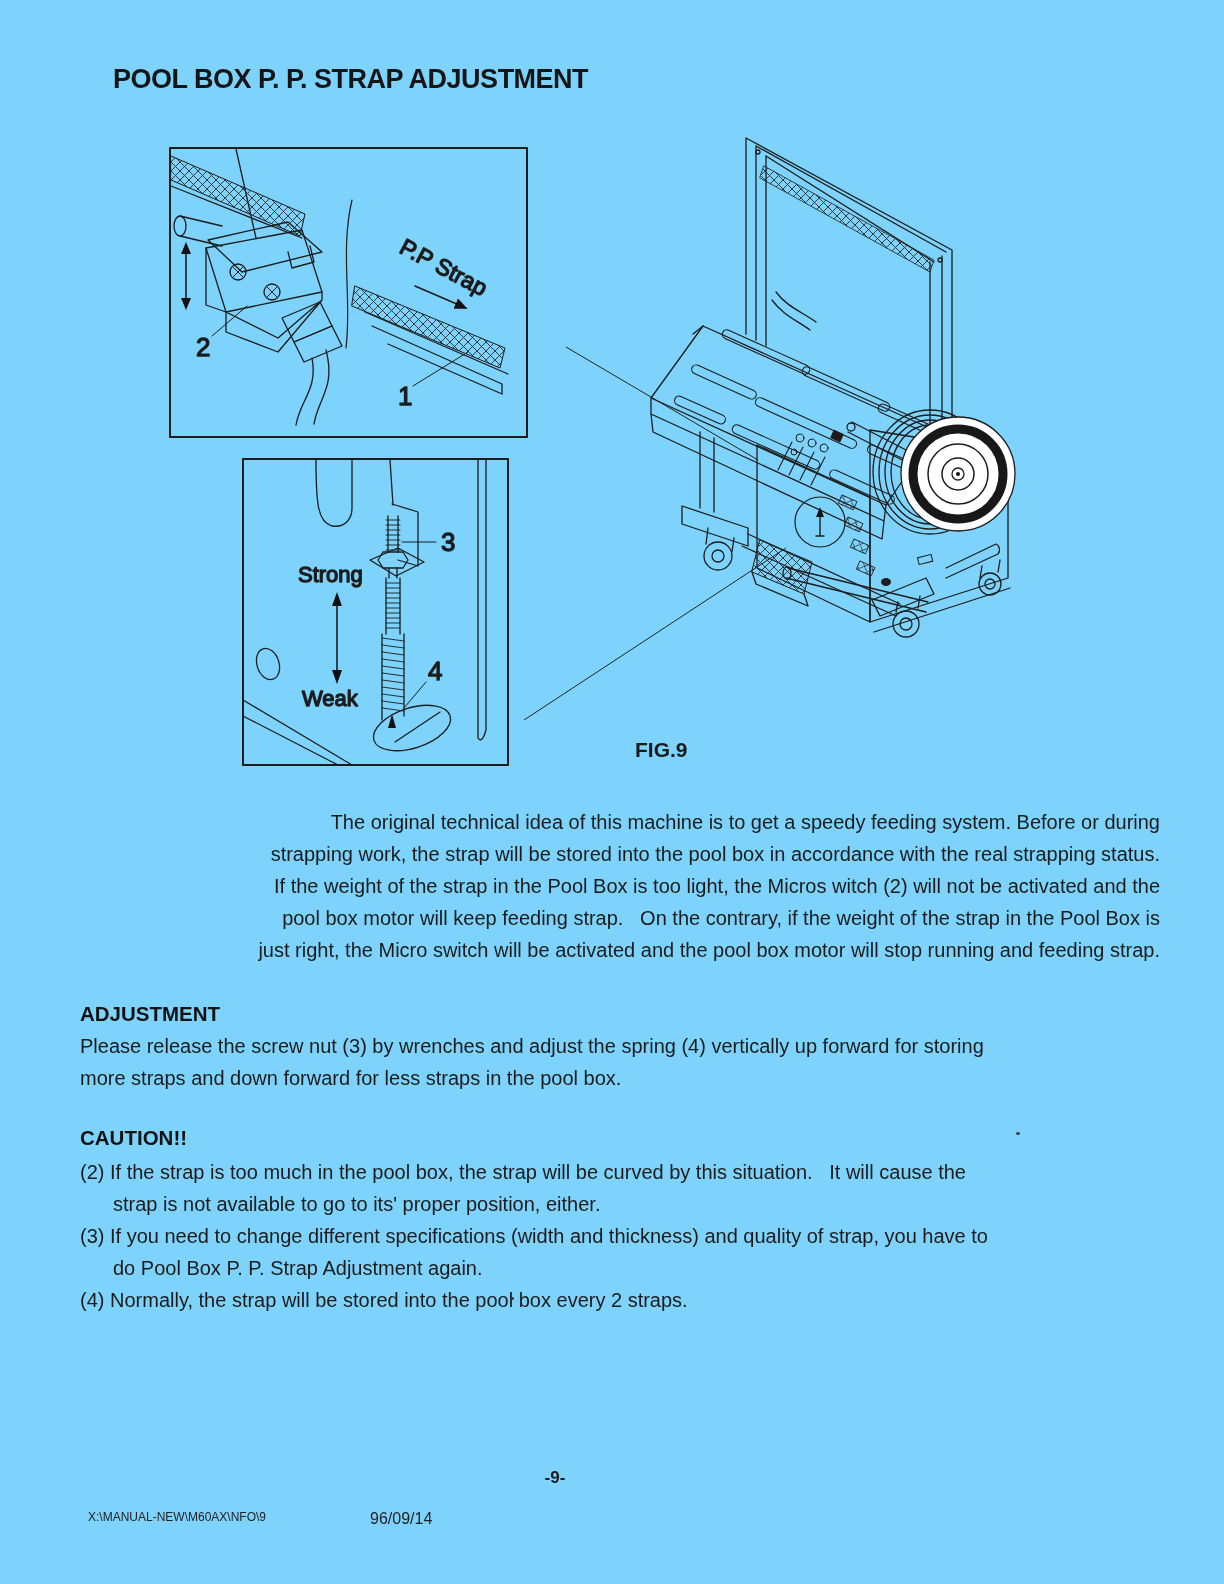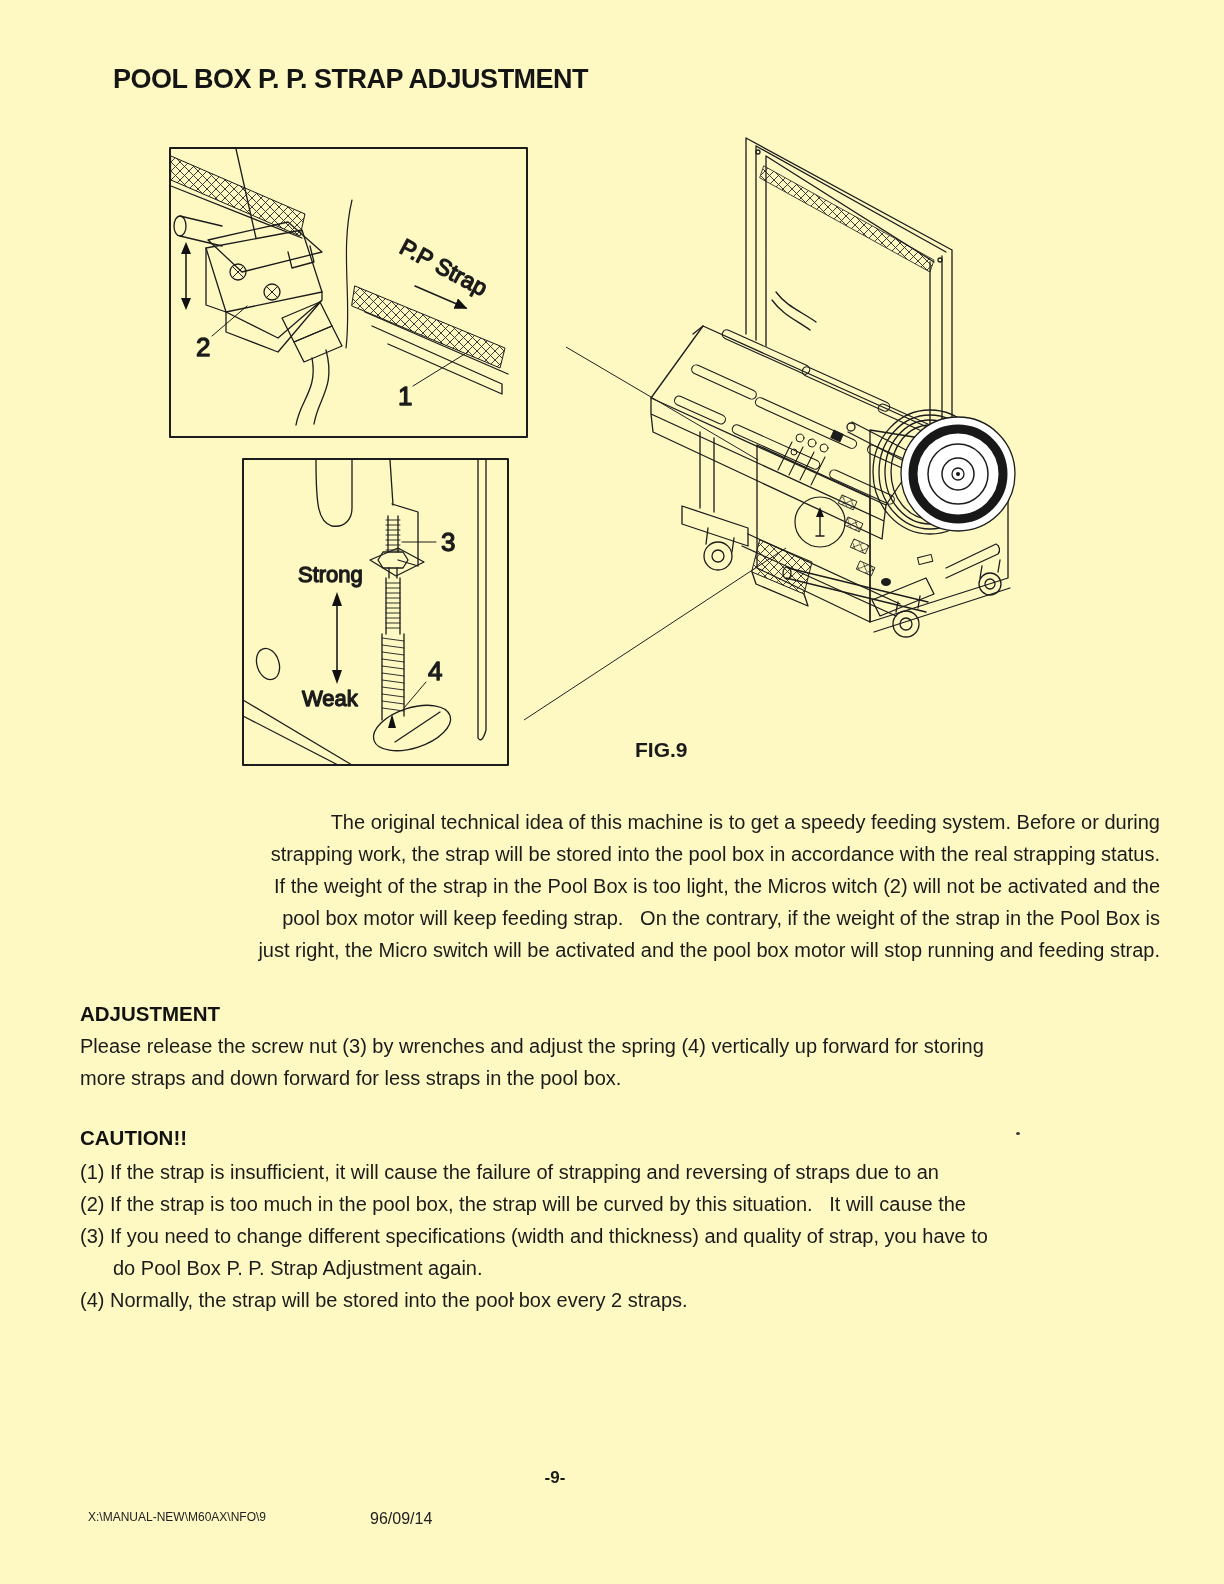--- a/index.html
+++ b/index.html
@@ -1,18 +1,18 @@
 <!DOCTYPE html>
 <html><head>
 <meta charset="utf-8">
 <style>
   html,body{margin:0;padding:0;background:#e8e8e8;}
   .page{
     position:relative;width:1224px;height:1584px;margin:0 auto;
-    background:#fef9c3;overflow:hidden;
+    background:#7dd3fc;overflow:hidden;
     font-family:"Liberation Sans","DejaVu Sans",sans-serif;color:#111;
   }
   .title{
     position:absolute;left:113px;top:64px;margin:0;
     font-size:27px;font-weight:bold;letter-spacing:-0.5px;color:#151515;
     white-space:pre;
   }
   svg.figure{position:absolute;left:0;top:0;}
   svg.figure text{fill:#1a1a1a;font-family:"Liberation Sans","DejaVu Sans",sans-serif;}
   .textblock{position:absolute;left:80px;width:1080px;font-size:20px;line-height:32px;color:#1b1b1b;}
@@ -252,22 +252,22 @@
   </div>
 
   <div class="textblock adjustment">
     <div class="sect-h">ADJUSTMENT</div>
     <div class="ln">Please release the screw nut (3) by wrenches and adjust the spring (4) vertically up forward for storing</div>
     <div class="ln">more straps and down forward for less straps in the pool box.</div>
   </div>
 
   <div class="textblock caution">
     <div class="sect-h">CAUTION!!</div>
-    <div class="ln">(1) If the strap is insufficient, it will cause the failure of strapping and reversing of straps due to an</div>
     <div class="ln">(2) If the strap is too much in the pool box, the strap will be curved by this situation.   It will cause the</div>
+    <div class="ln cont">strap is not available to go to its' proper position, either.</div>
     <div class="ln">(3) If you need to change different specifications (width and thickness) and quality of strap, you have to</div>
     <div class="ln cont">do Pool Box P. P. Strap Adjustment again.</div>
     <div class="ln">(4) Normally, the strap will be stored into the pool box every 2 straps.</div>
   </div>
 
   <div class="page-num">-9-</div>
   <div class="footer-path">X:\MANUAL-NEW\M60AX\NFO\9</div>
   <div class="footer-date">96/09/14</div>
 
   <div class="artifact dot1"></div>

